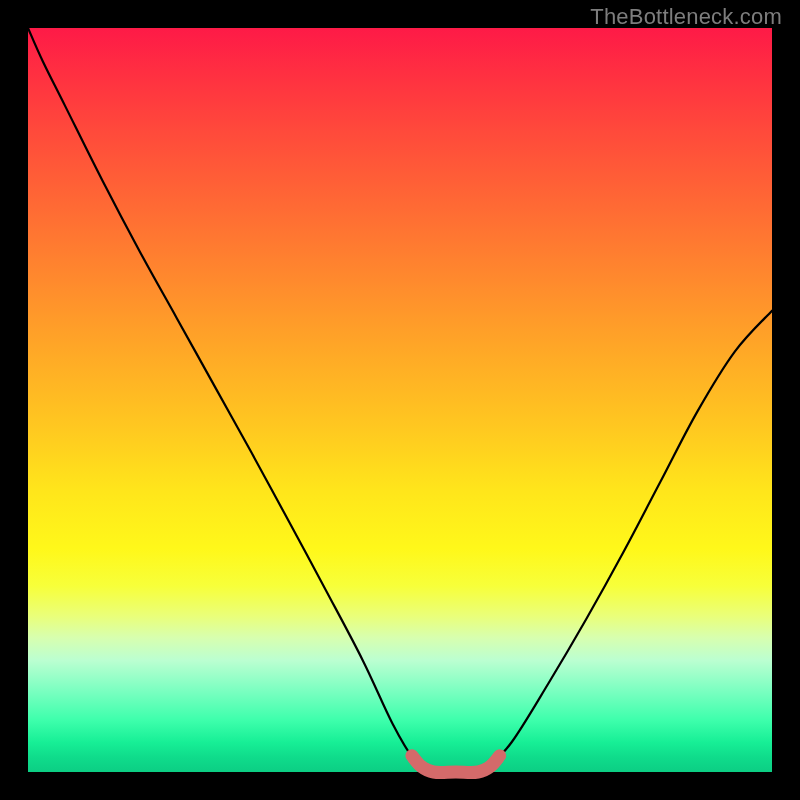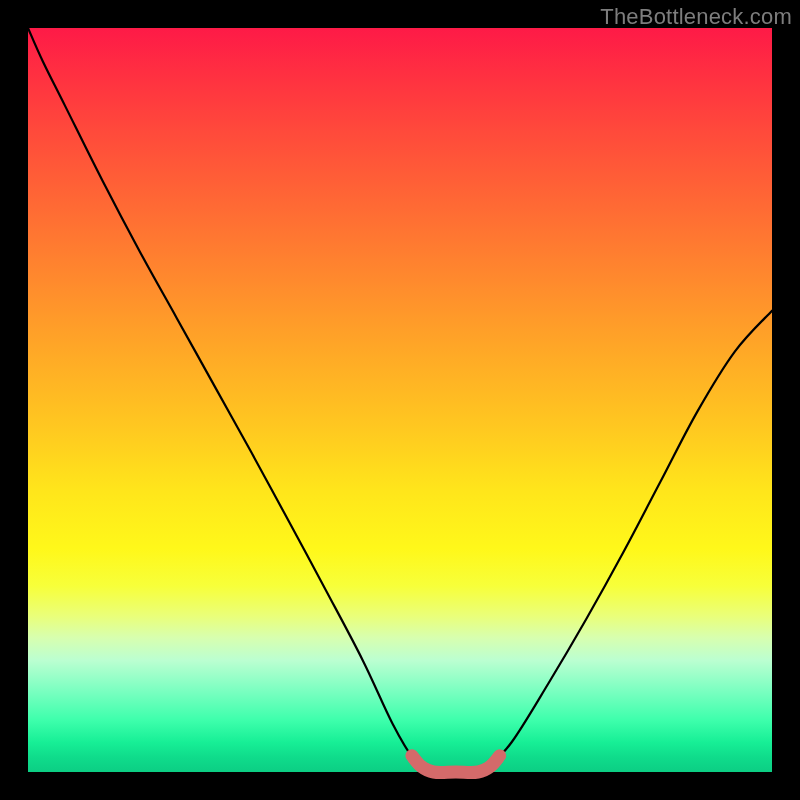--- a/index.html
+++ b/index.html
@@ -15,21 +15,21 @@
     position: absolute;
     left: 0;
     top: 0;
     width: 800px;
     height: 800px;
     background: #000;
   }
   .watermark {
     position: absolute;
     top: 4px;
-    right: 8px;
+    right: 18px;
     color: #7d7d7d;
     font-size: 22px;
     font-weight: 400;
     letter-spacing: 0.2px;
     user-select: none;
   }
   .plot {
     position: absolute;
     left: 28px;
     top: 28px;

